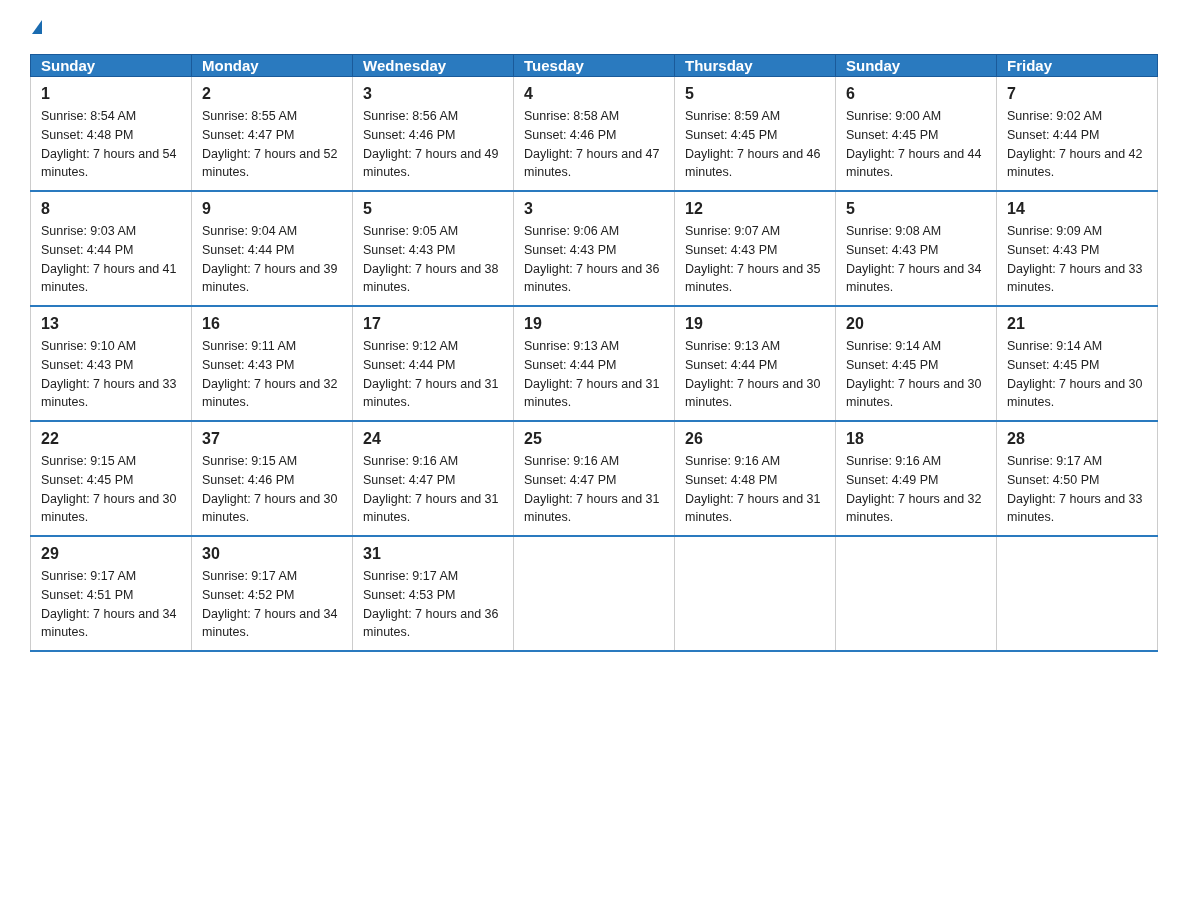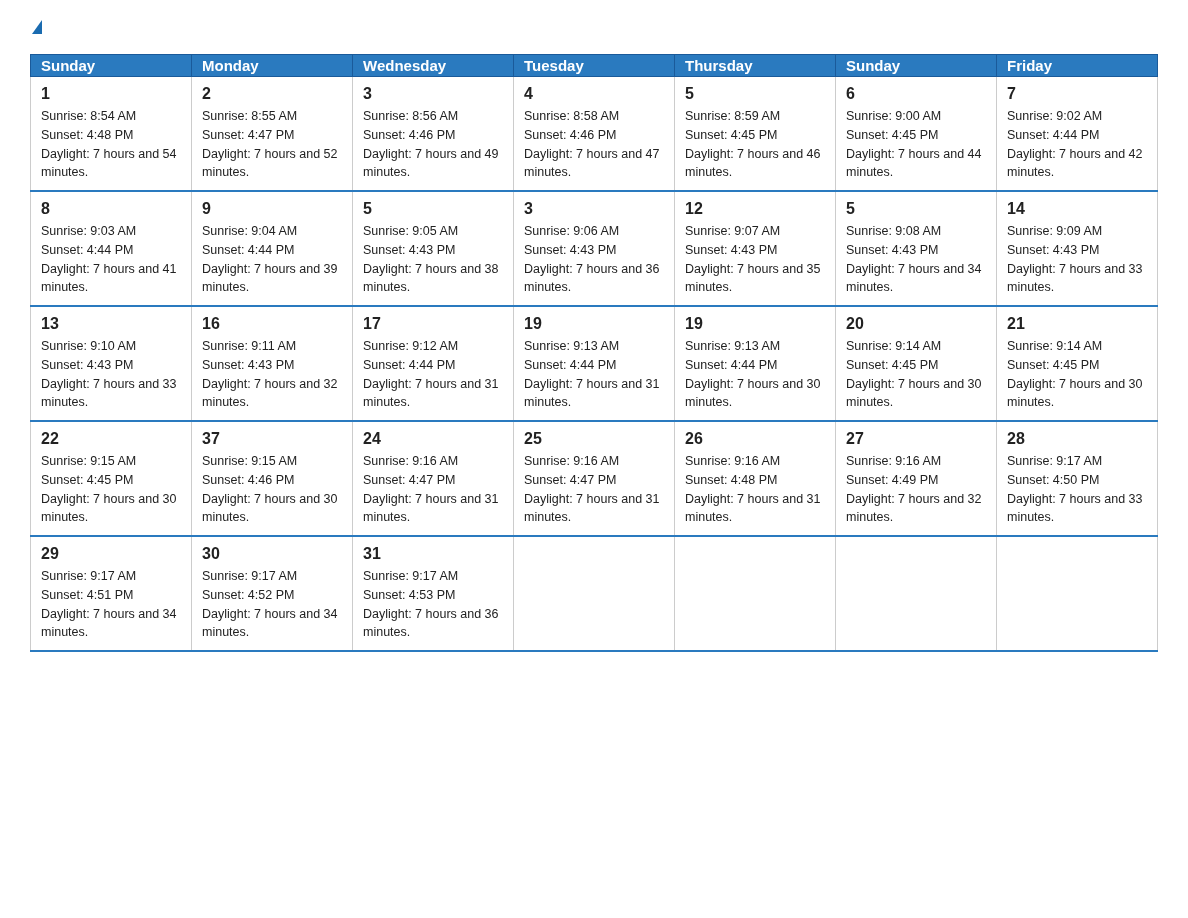--- a/index.html
+++ b/index.html
@@ -335,21 +335,21 @@
         </td>
         <td>
           <span class="day-num">26</span>
         <div class="day-info">
           Sunrise: 9:16 AM<br>
           Sunset: 4:48 PM<br>
           Daylight: 7 hours and 31 minutes.
         </div>
         </td>
         <td>
-          <span class="day-num">27</span>
+          <span class="day-num">18</span>
         <div class="day-info">
           Sunrise: 9:16 AM<br>
           Sunset: 4:49 PM<br>
           Daylight: 7 hours and 32 minutes.
         </div>
         </td>
         <td>
           <span class="day-num">28</span>
         <div class="day-info">
           Sunrise: 9:17 AM<br>

